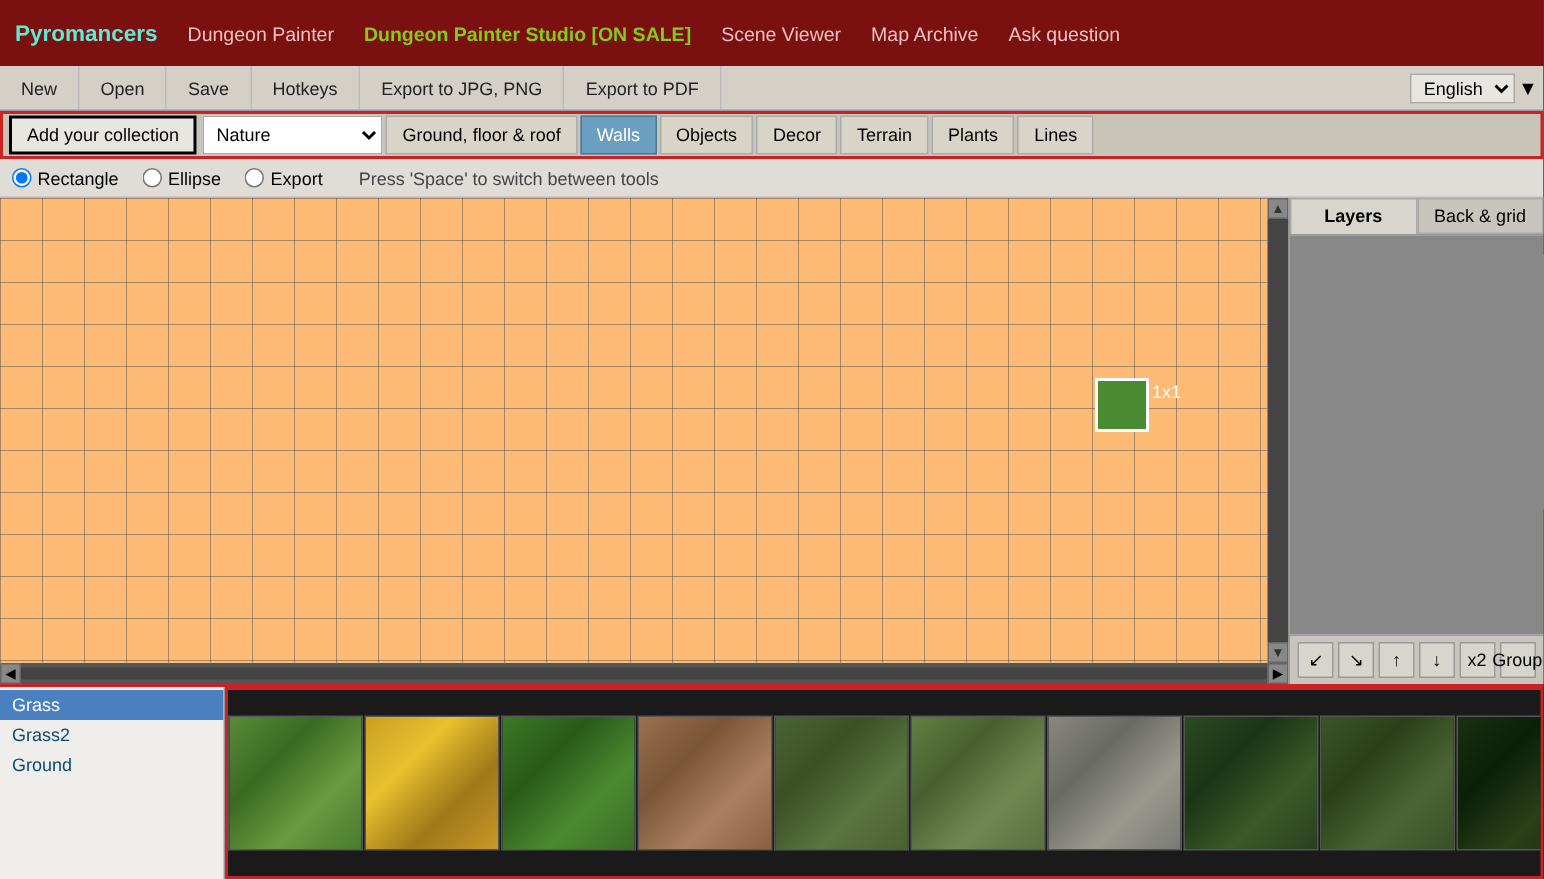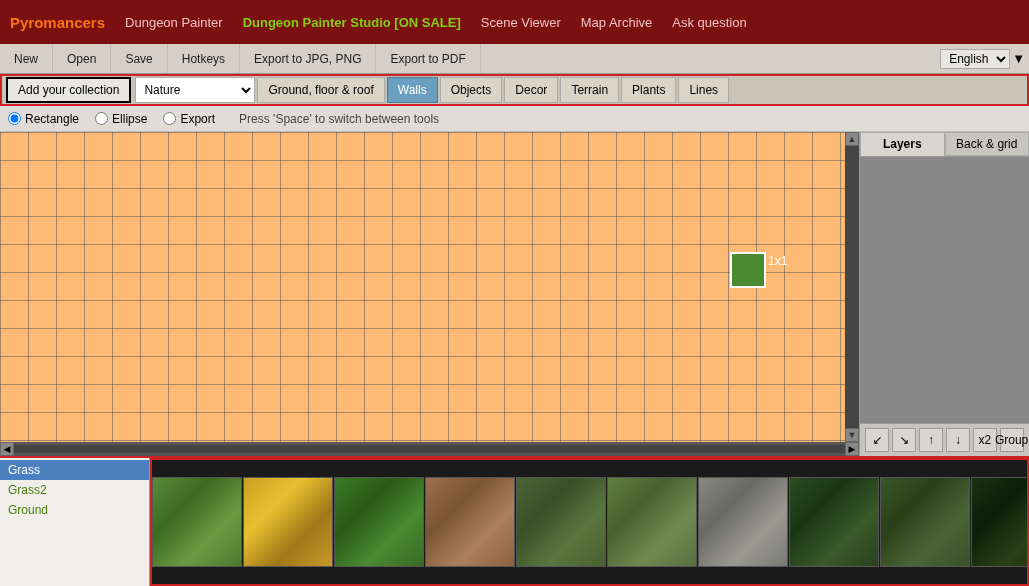--- a/index.html
+++ b/index.html
@@ -11,21 +11,21 @@
       display: flex;
       align-items: center;
       padding: 0 10px;
       height: 44px;
       color: white;
     }
     #topbar .logo {
       font-weight: bold;
       font-size: 15px;
       margin-right: 20px;
-      color: #f97316;
+      color: #5eead4;
     }
     #topbar .nav-links {
       display: flex;
       gap: 20px;
       flex: 1;
     }
     #topbar .nav-links a {
       color: #f0c0c0;
       text-decoration: none;
       font-size: 13px;
@@ -281,21 +281,21 @@
       overflow-y: auto;
     }
     #bottom-panel .list-panel ul {
       list-style: none;
       padding: 2px 0;
     }
     #bottom-panel .list-panel ul li {
       padding: 3px 8px;
       font-size: 12px;
       cursor: pointer;
-      color: #4d7c0f;
+      color: #0c4a6e;
     }
     #bottom-panel .list-panel ul li.selected {
       background: #4a80c0;
       color: white;
     }
     #bottom-panel .tiles-area {
       flex: 1;
       display: flex;
       align-items: center;
       overflow-x: hidden;

